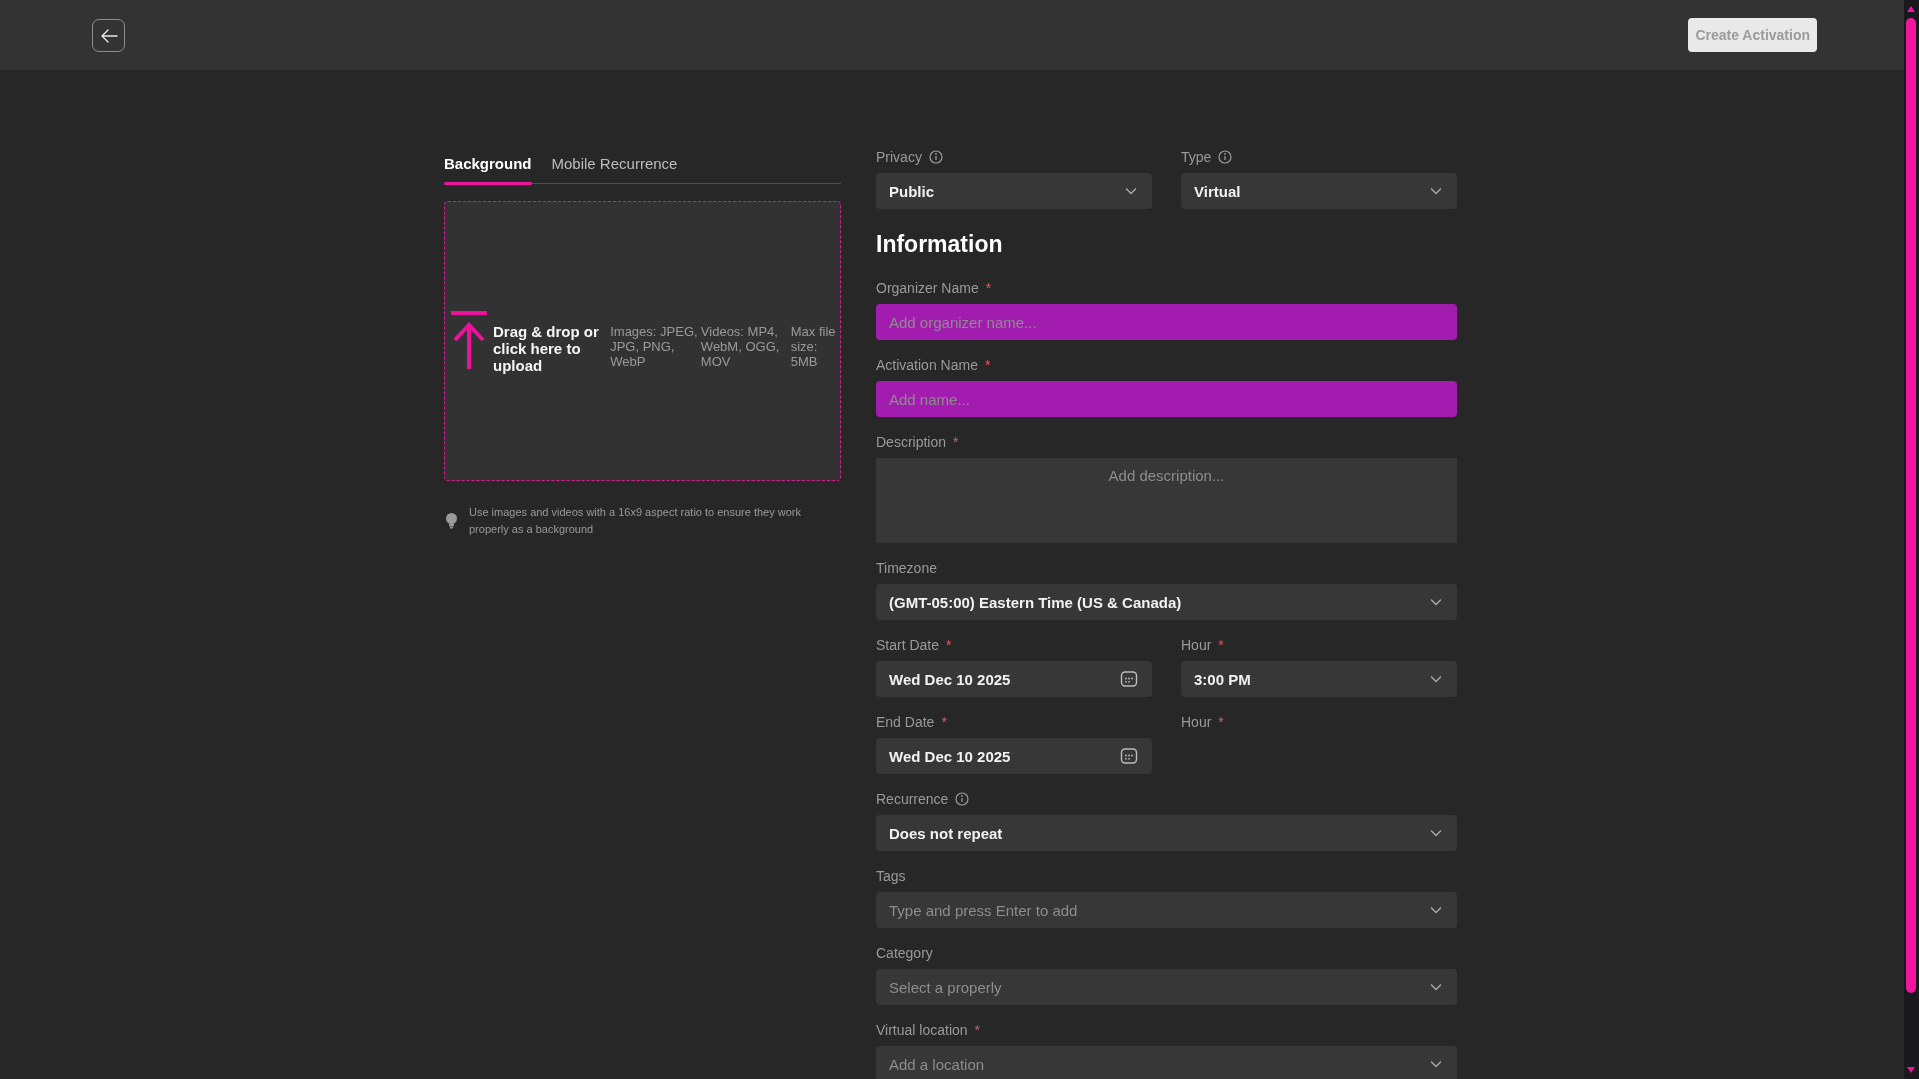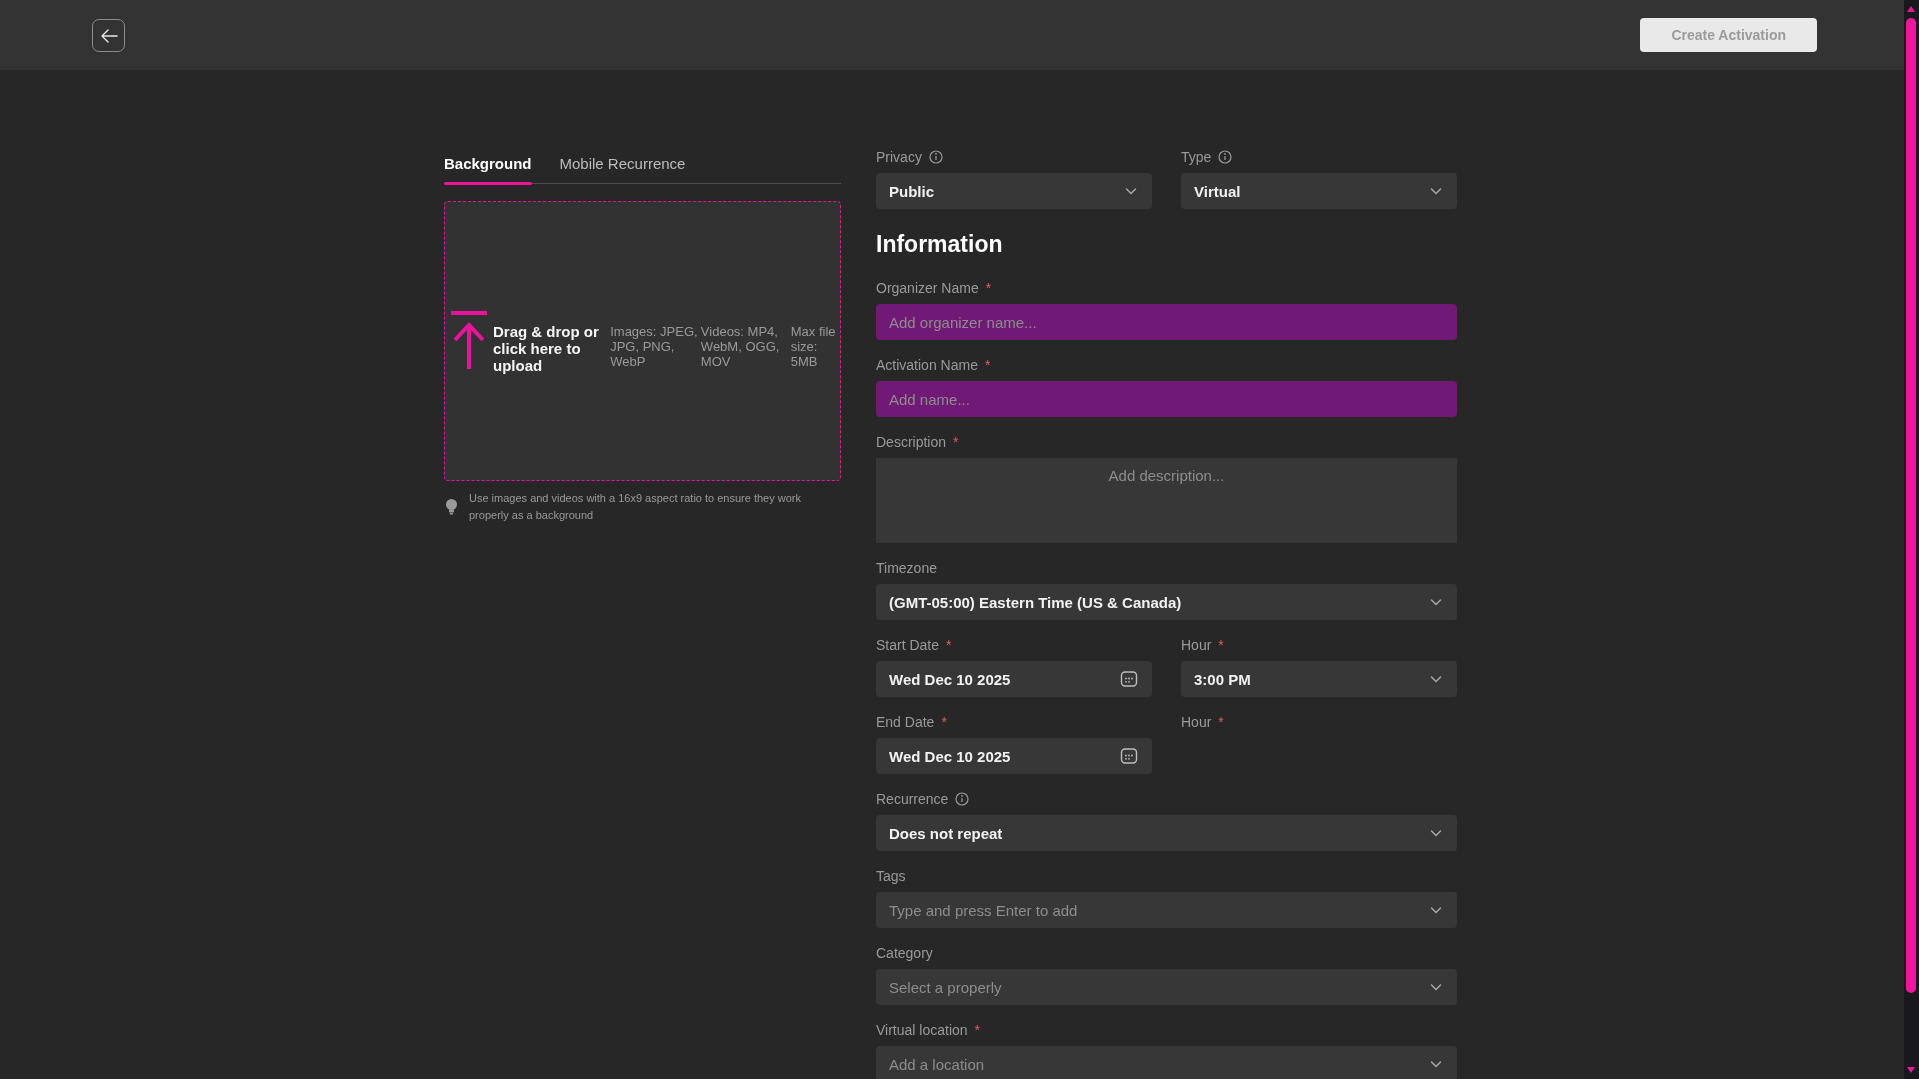--- a/index.html
+++ b/index.html
@@ -12,71 +12,71 @@
   .page { position:relative; width:1919px; height:1079px; background:#272727; overflow:hidden; }
 
   
   .topbar { position:absolute; top:0; left:0; width:100%; height:70px; background:#333333; }
   .back-btn {
     position:absolute; left:92px; top:19px; width:33px; height:33px;
     background:transparent; border:1px solid #8d8d8d; border-radius:7px;
     display:flex; align-items:center; justify-content:center; cursor:pointer;
   }
   .create-btn {
-    position:absolute; right:102px; top:18px; height:34px; padding:0 31px;
+    position:absolute; right:102px; top:18px; height:34px; padding:0 7px;
     background:#e9e9e9; color:#9b9b9b; border:none; border-radius:4px;
     font-size:14px; font-weight:600; font-family:inherit; cursor:default;
   }
 
   
   .scrollbar { position:absolute; top:0; right:0; width:15px; height:1079px; background:#19191d; }
   .scroll-arrow-up, .scroll-arrow-down { position:absolute; left:3px; width:0; height:0;
     border-left:4.5px solid transparent; border-right:4.5px solid transparent; cursor:pointer; }
   .scroll-arrow-up   { top:6px;    border-bottom:6px solid #f0149e; }
   .scroll-arrow-down { bottom:6px; border-top:6px solid #f0149e; }
   .scroll-thumb { position:absolute; top:18px; left:2px; width:10px; height:975px;
     background:#f0149e; border-radius:6px; cursor:grab; }
 
   
   .left-col { position:absolute; left:444px; top:155px; width:397px; }
-  .tabs { display:flex; gap:28px; border-bottom:1px solid #4d4d4d; }
+  .tabs { display:flex; gap:20px; border-bottom:1px solid #4d4d4d; }
   .tab { font-size:15px; color:#bdbdbd; padding-bottom:11px; cursor:pointer; position:relative; }
   .tab.active { color:#ffffff; font-weight:700; }
   .tab-underline { position:absolute; left:0; bottom:-2px; width:100%; height:3px;
     background:#ec129b; border-radius:2px; }
 
   .upload-box {
     margin-top:17px; width:397px; height:280px;
     background:#323232; border:1px dashed #e0169c; border-radius:4px;
     display:flex; flex-direction:row; align-items:center; justify-content:center;
     cursor:pointer;
   }
   .upload-title { color:#f5f5f5; font-size:15px; font-weight:700; margin-top:14px; }
   .upload-line { color:#9a9a9a; font-size:13px; margin-top:10px; }
 
-  .tip-row { margin-top:9px; display:flex; gap:10px; width:370px; }
+  .tip-row { margin-top:23px; display:flex; gap:10px; width:370px; }
   .tip-text { color:#9a9a9a; font-size:11px; line-height:1.55; }
 
   
   .form-col { position:absolute; left:876px; top:147px; width:581px; }
   .row2 { display:flex; gap:29px; }
   .col-half { width:283px; }
   .form-row { margin-bottom:15px; }
   .field-label { display:flex; align-items:center; gap:7px; height:20px;
     font-size:14px; color:#9a9a9a; margin-bottom:6px; }
   .req { color:#e25d5d; font-size:14px; }
   .info-heading { color:#ffffff; font-size:23px; font-weight:700; margin:22px 0 20px; }
 
   .control { height:36px; background:#373737; border-radius:4px;
     display:flex; align-items:center; padding:0 13px; cursor:pointer; }
   .control .value { flex:1; color:#f2f2f2; font-size:15px; font-weight:600;
     white-space:nowrap; overflow:hidden; }
   .control .ph { flex:1; color:#8d8d8d; font-size:15px; white-space:nowrap; overflow:hidden; }
 
-  .text-input { display:block; width:100%; height:36px; background:#701a75; border:none;
+  .text-input { display:block; width:100%; height:36px; background:#a21caf; border:none;
     border-radius:4px; padding:0 13px; color:#f2f2f2; font-size:15px; font-family:inherit; }
   .text-area { display:block; width:100%; height:85px; background:#373737; border:none;
     border-radius:0; padding:9px 13px; color:#f2f2f2; font-size:15px;
     font-family:inherit; resize:none;text-align:center; }
   .text-input::placeholder, .text-area::placeholder { color:#8d8d8d; opacity:1; }
 
   .icon { flex:0 0 auto; display:inline-flex; align-items:center; justify-content:center; }
 </style>
 </head>
 <body>

